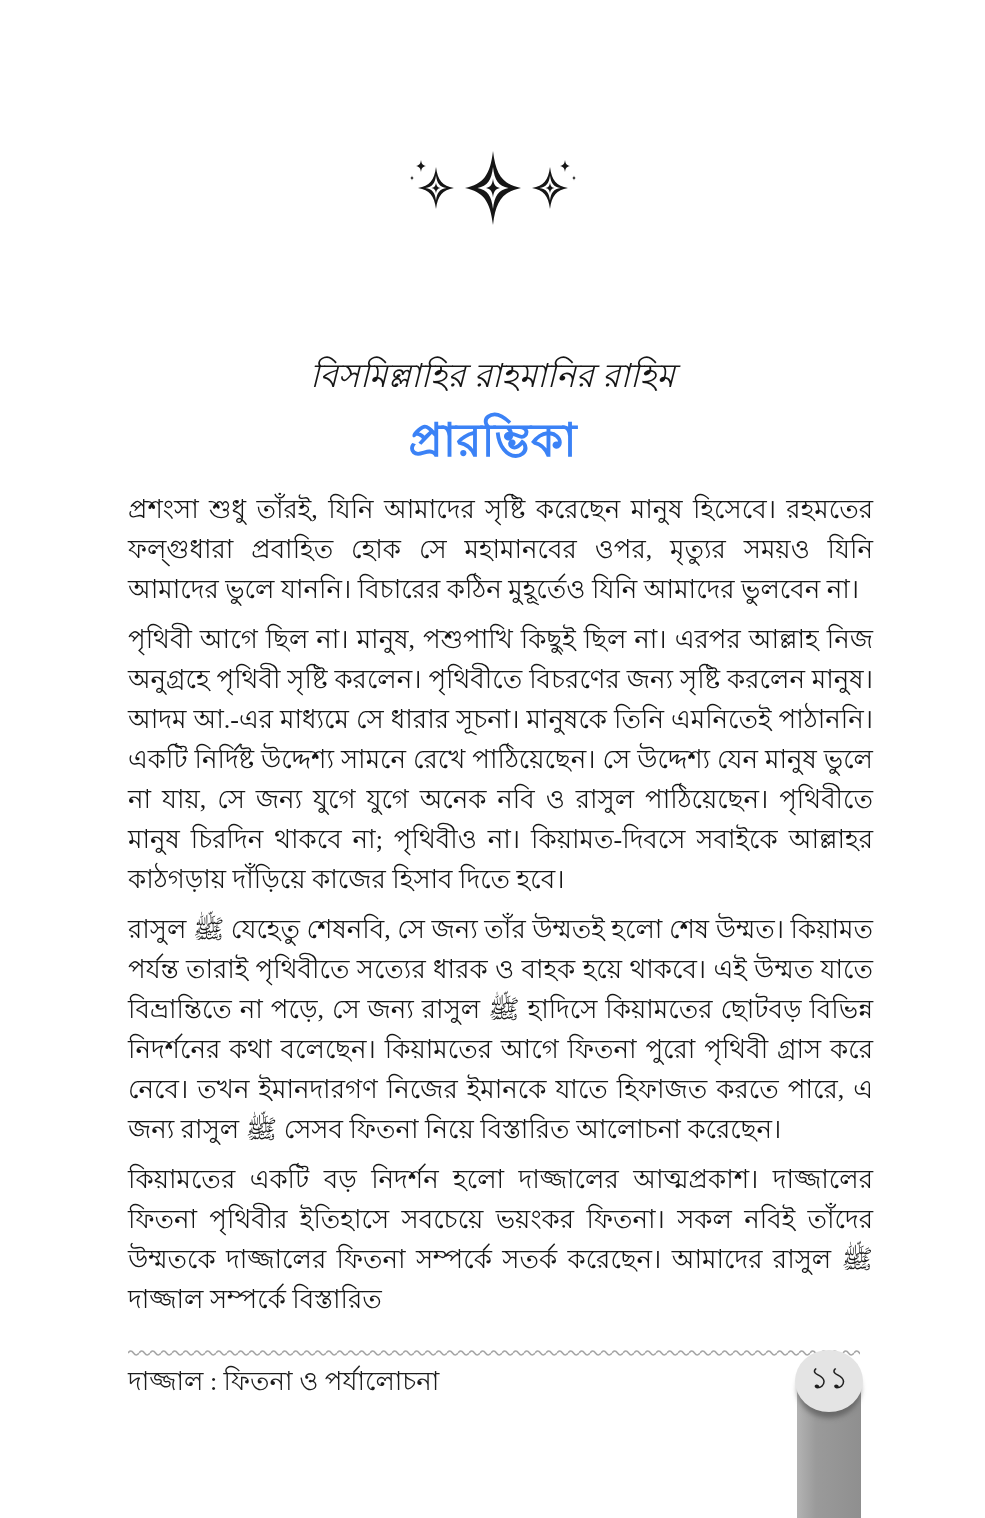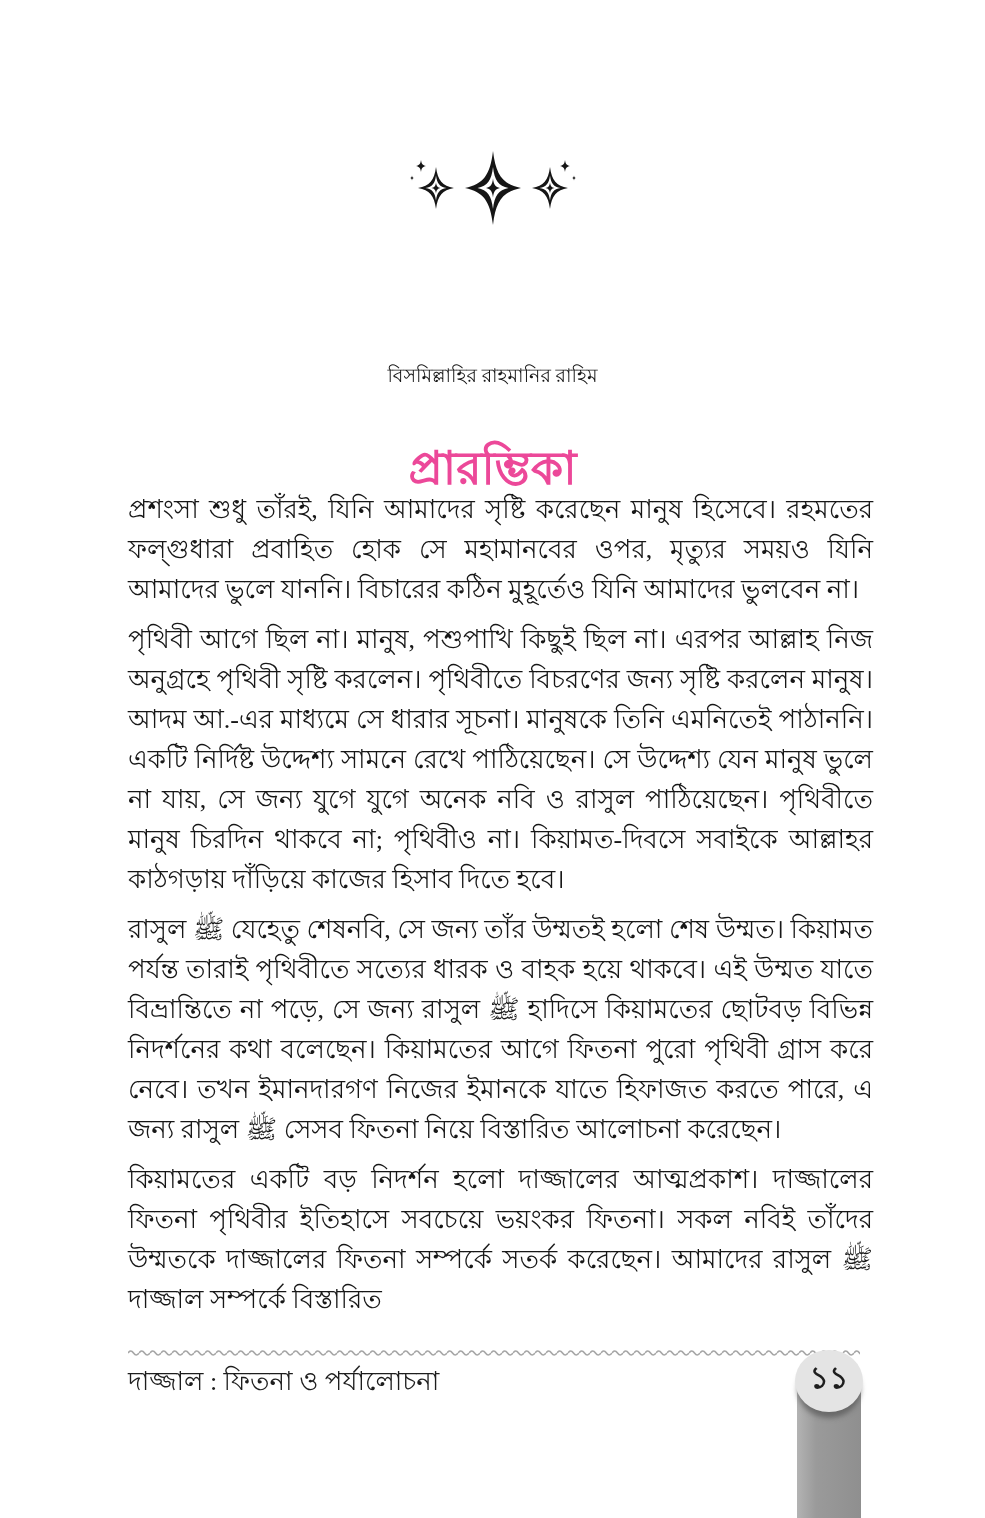--- a/index.html
+++ b/index.html
@@ -20,35 +20,35 @@
     width: 100%;
     display: flex;
     justify-content: center;
   }
   .bismillah {
     position: absolute;
     top: 356px;
     left: 0;
     width: 100%;
     text-align: center;
-    font-size: 19px;
+    font-size: 33px;
     line-height: 40px;
     color: #161616;
+    font-style: italic;
   }
   .chapter-title {
     position: absolute;
     top: 410px;
     left: 0;
     width: 100%;
     text-align: center;
     font-size: 46px;
     line-height: 62px;
     font-weight: 700;
-    color: #ec4899;
-    margin-top: 28px;
+    color: #3b82f6;
   }
   .body-text {
     position: absolute;
     top: 490px;
     left: 128px;
     width: 753px;
     font-size: 26px;
     line-height: 40px;
     text-align: justify;
     color: #171717;
@@ -87,21 +87,21 @@
     height: 62px;
     border-radius: 50%;
     background: #e4e4e4;
     box-shadow: 0 8px 5px -2px rgba(70,70,70,0.55);
     display: flex;
     align-items: center;
     justify-content: center;
   }
   .page-number {
     font-size: 30px;
-    font-weight: 700;
+    font-weight: 400;
     color: #1e1e1e;
     transform: translateY(-2px);
   }
 </style>
 </head>
 <body>
 
 <div class="page">
 
   <div class="ornament">

